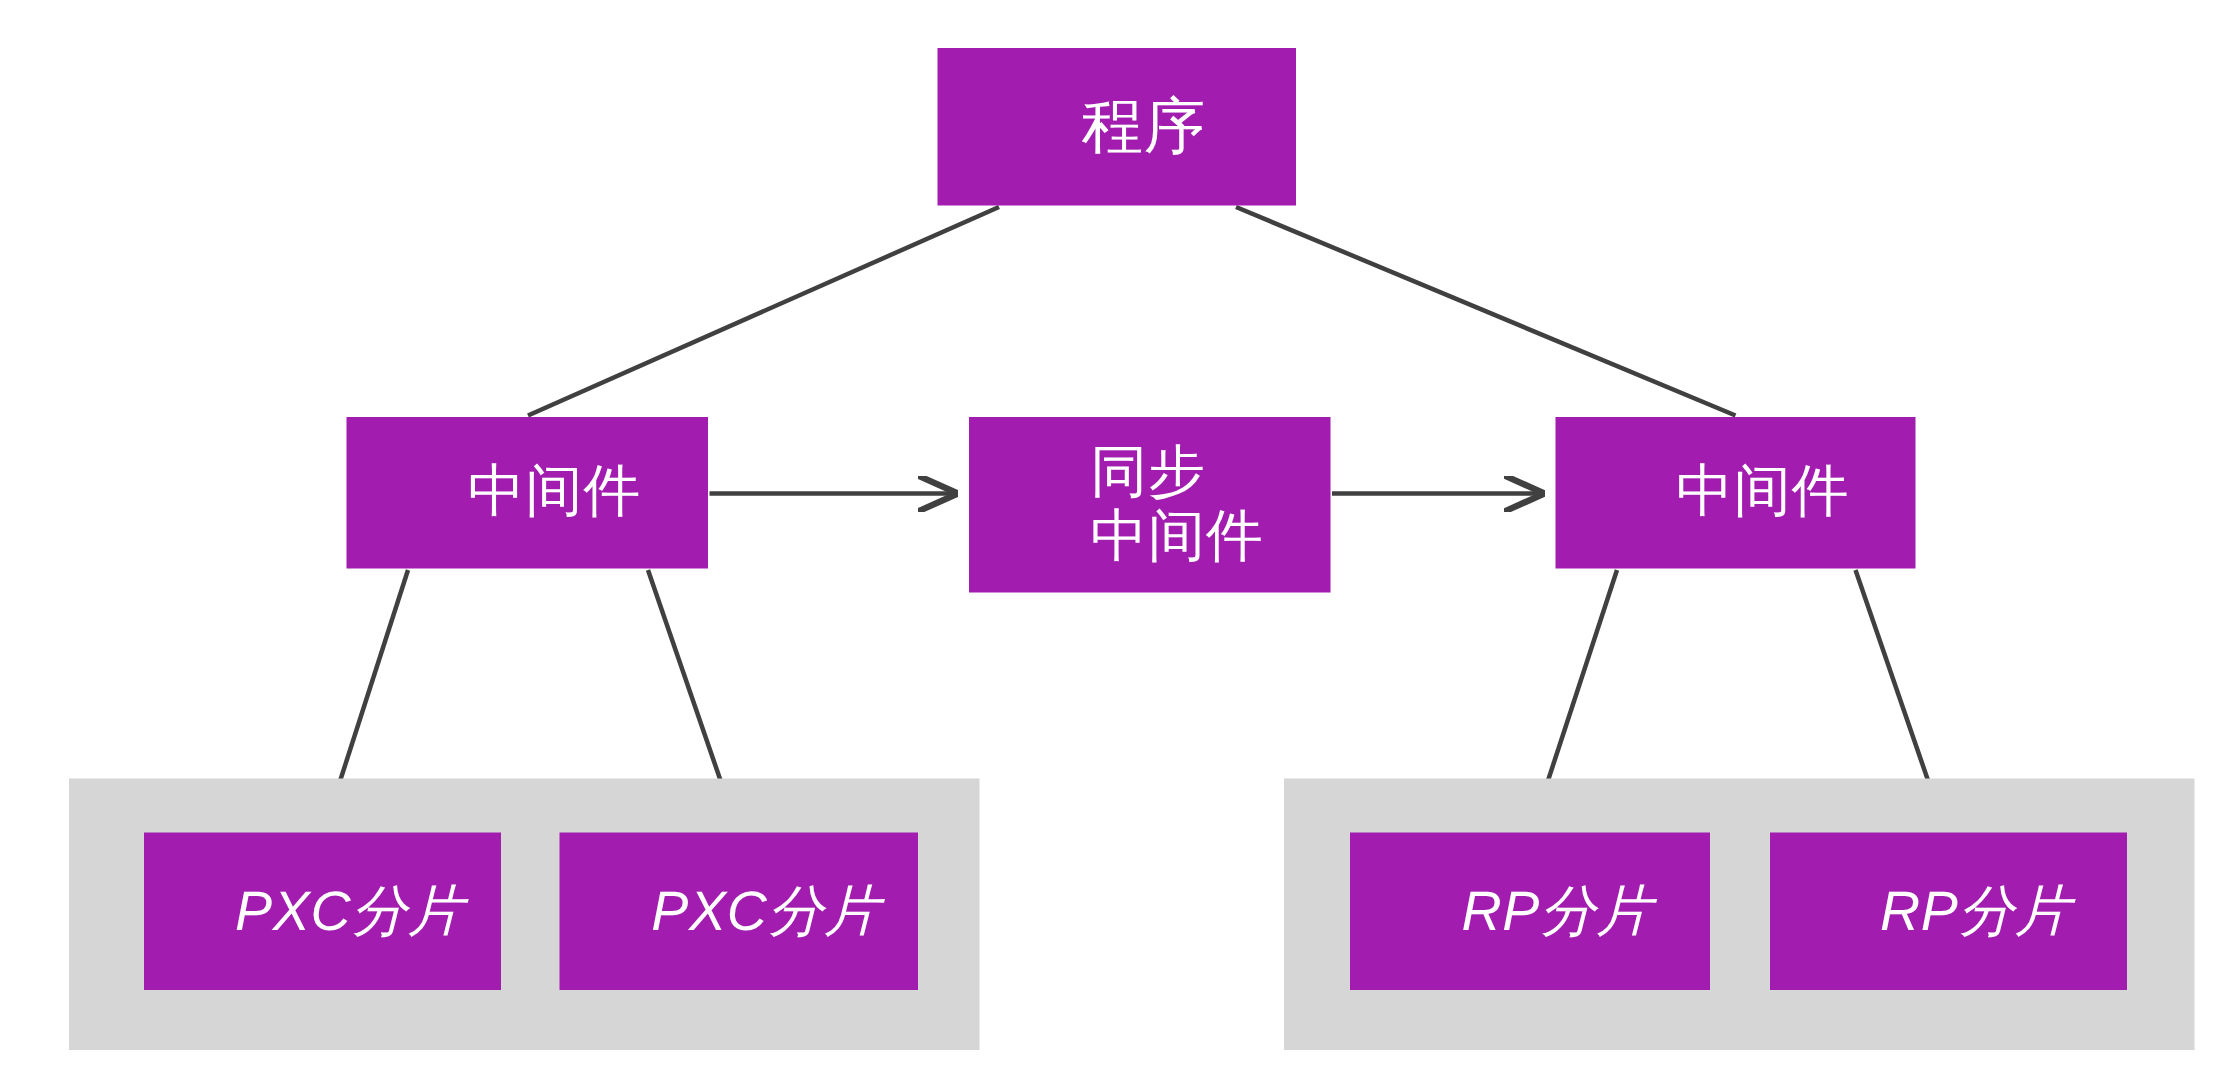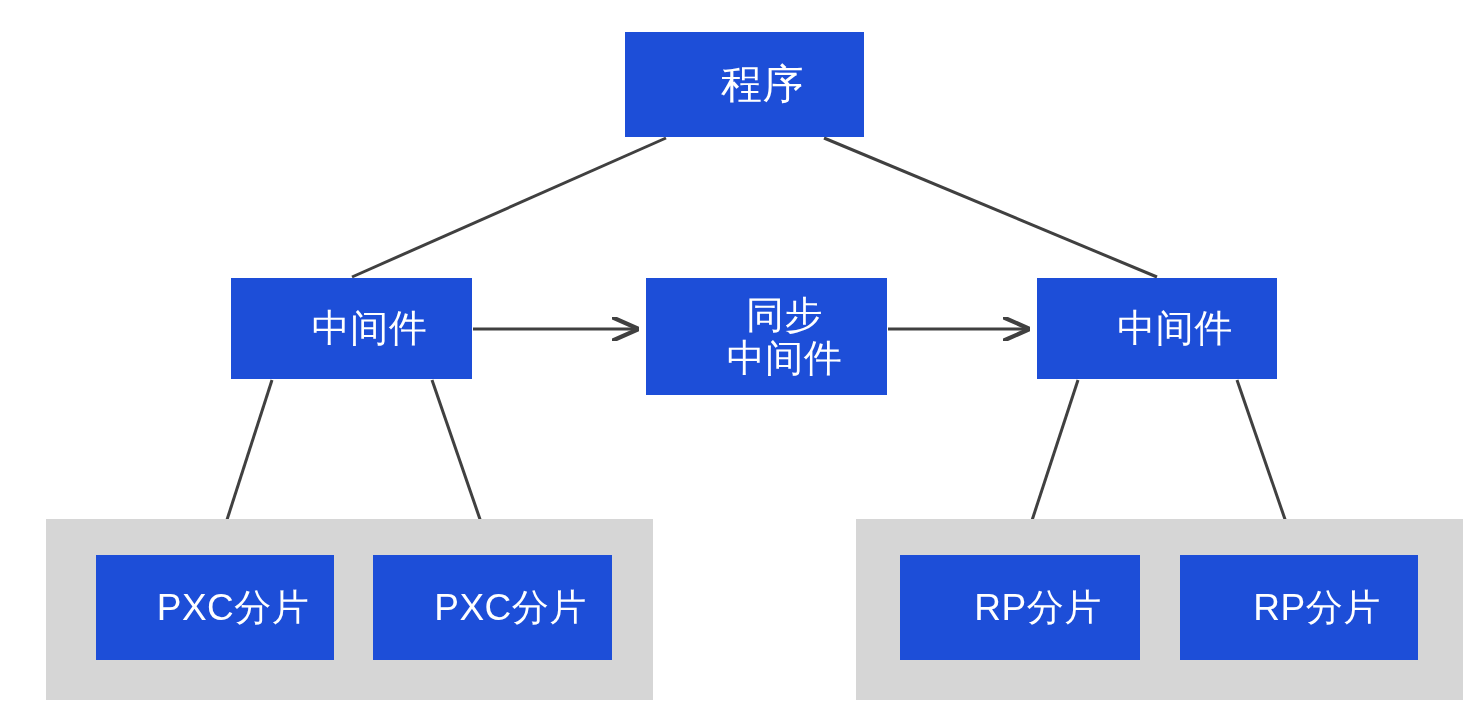--- a/index.html
+++ b/index.html
@@ -26,37 +26,37 @@
     height: 721px;
     pointer-events: none;
   }
   .group-box {
     position: absolute;
     background: #d6d6d6;
     box-sizing: border-box;
   }
   .node {
     position: absolute;
-    background: #1d4ed8;
+    background: #a21caf;
     color: #ffffff;
     box-sizing: border-box;
     display: flex;
     align-items: center;
     justify-content: center;
-    text-align: center;
+    text-align: left;
     line-height: 1.12;
     font-weight: 400;
     letter-spacing: 0.5px;
     white-space: pre-line;
     z-index: 3;
     padding-left: 36px;
   }
   .node-lg { font-size: 41px; }
   .node-md { font-size: 38px; }
-  .node-sm { font-size: 37px; }
+  .node-sm { font-size: 37px; font-style: italic; }
 </style>
 </head>
 <body>
 
 <div id="canvas">
 
   <svg id="edges" viewBox="0 0 1480 721" width="1480" height="721" xmlns="http://www.w3.org/2000/svg">
     <defs>
       <marker id="arrowhead" markerWidth="9" markerHeight="8" refX="8.4" refY="4" orient="auto" markerUnits="strokeWidth">
         <path d="M0,0 L9,4 L0,8" fill="none" stroke="#404040" stroke-width="1.4" stroke-linecap="round" stroke-linejoin="round"></path>

